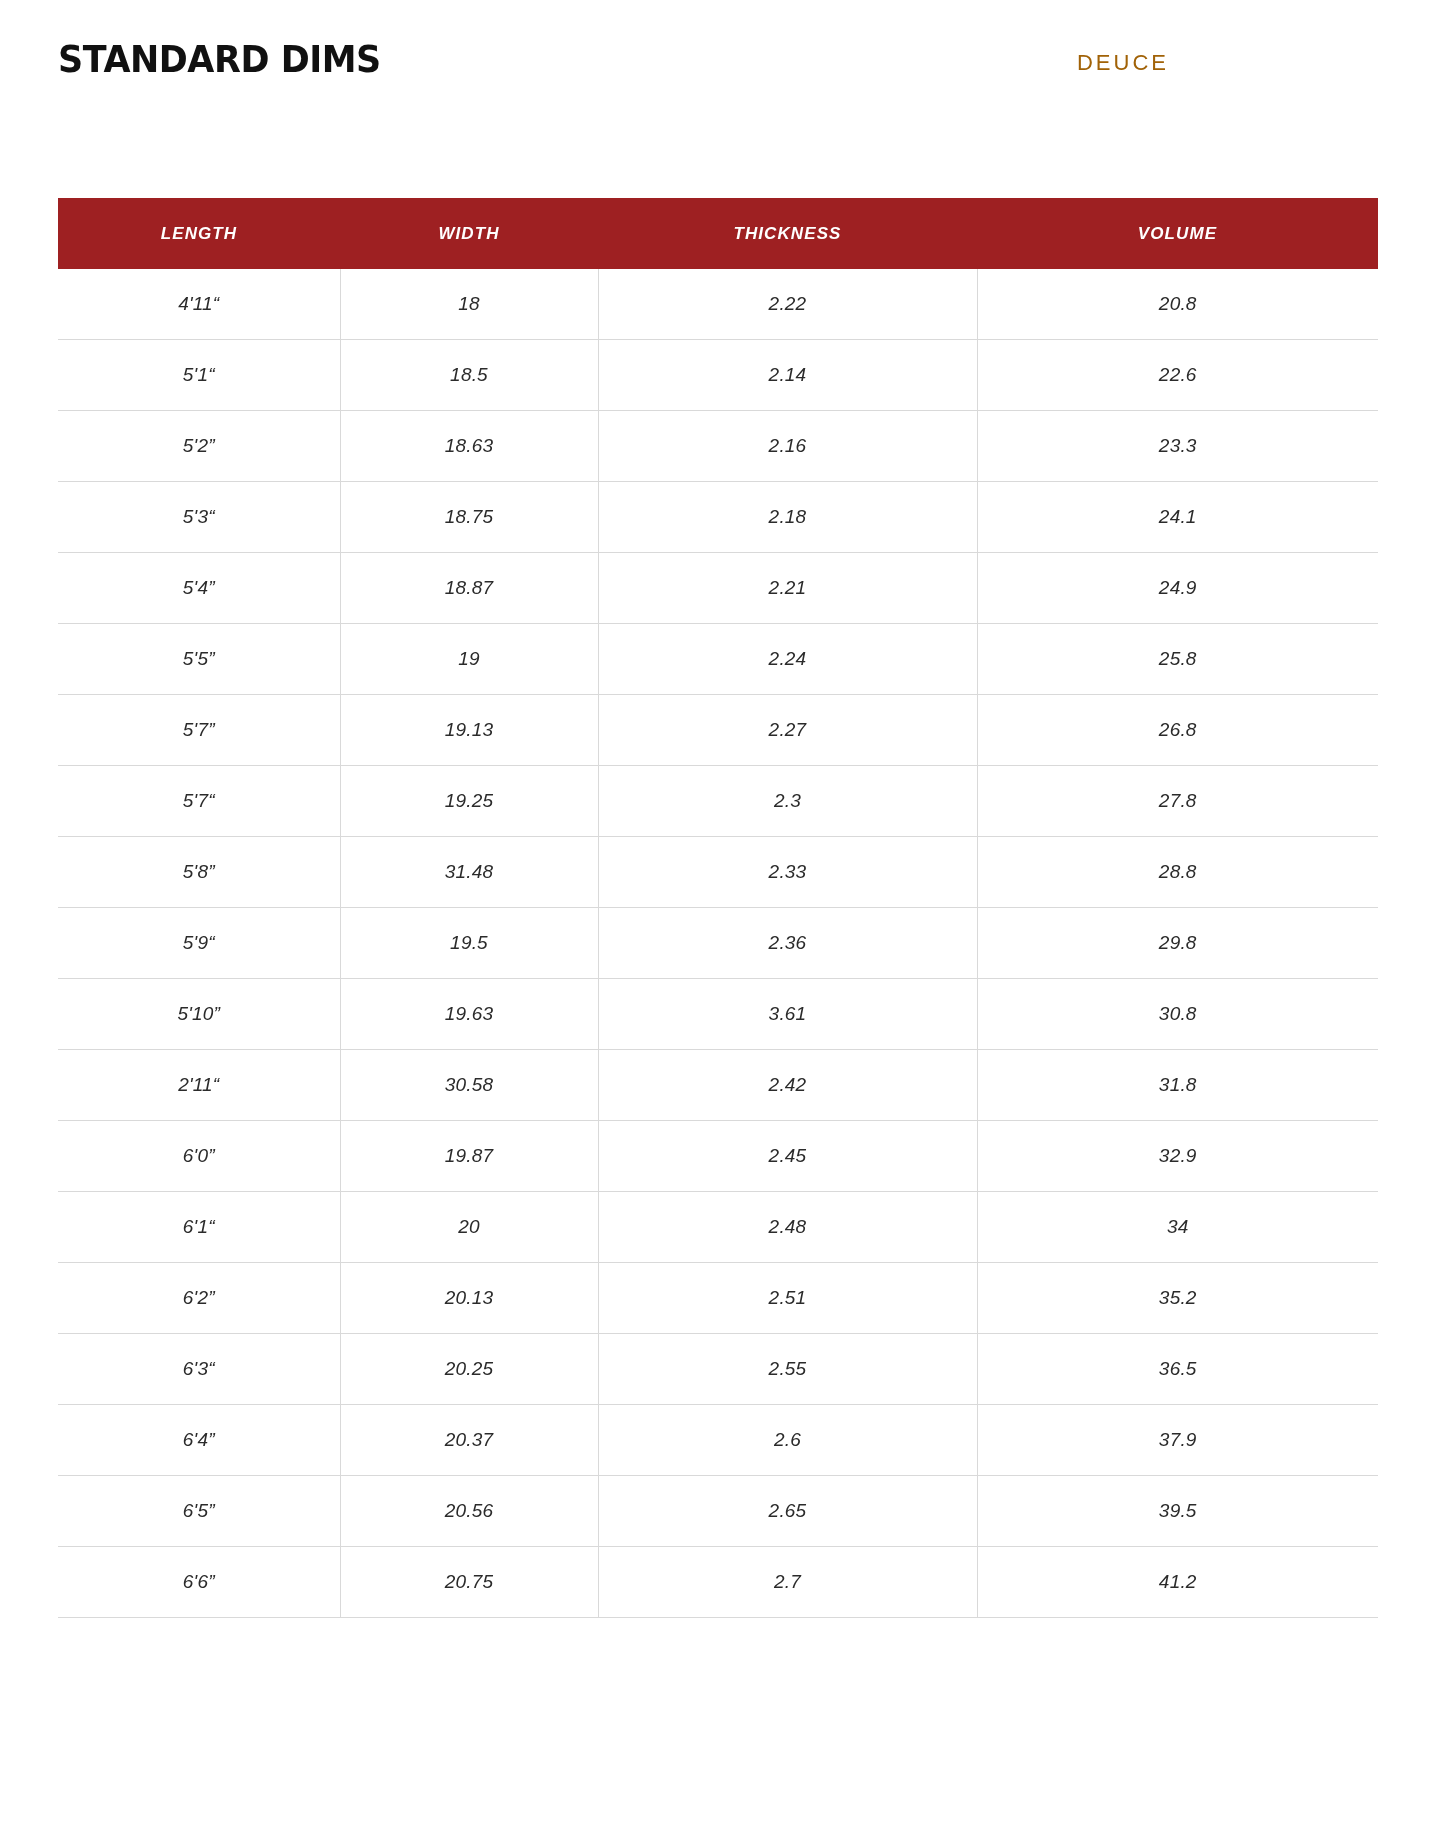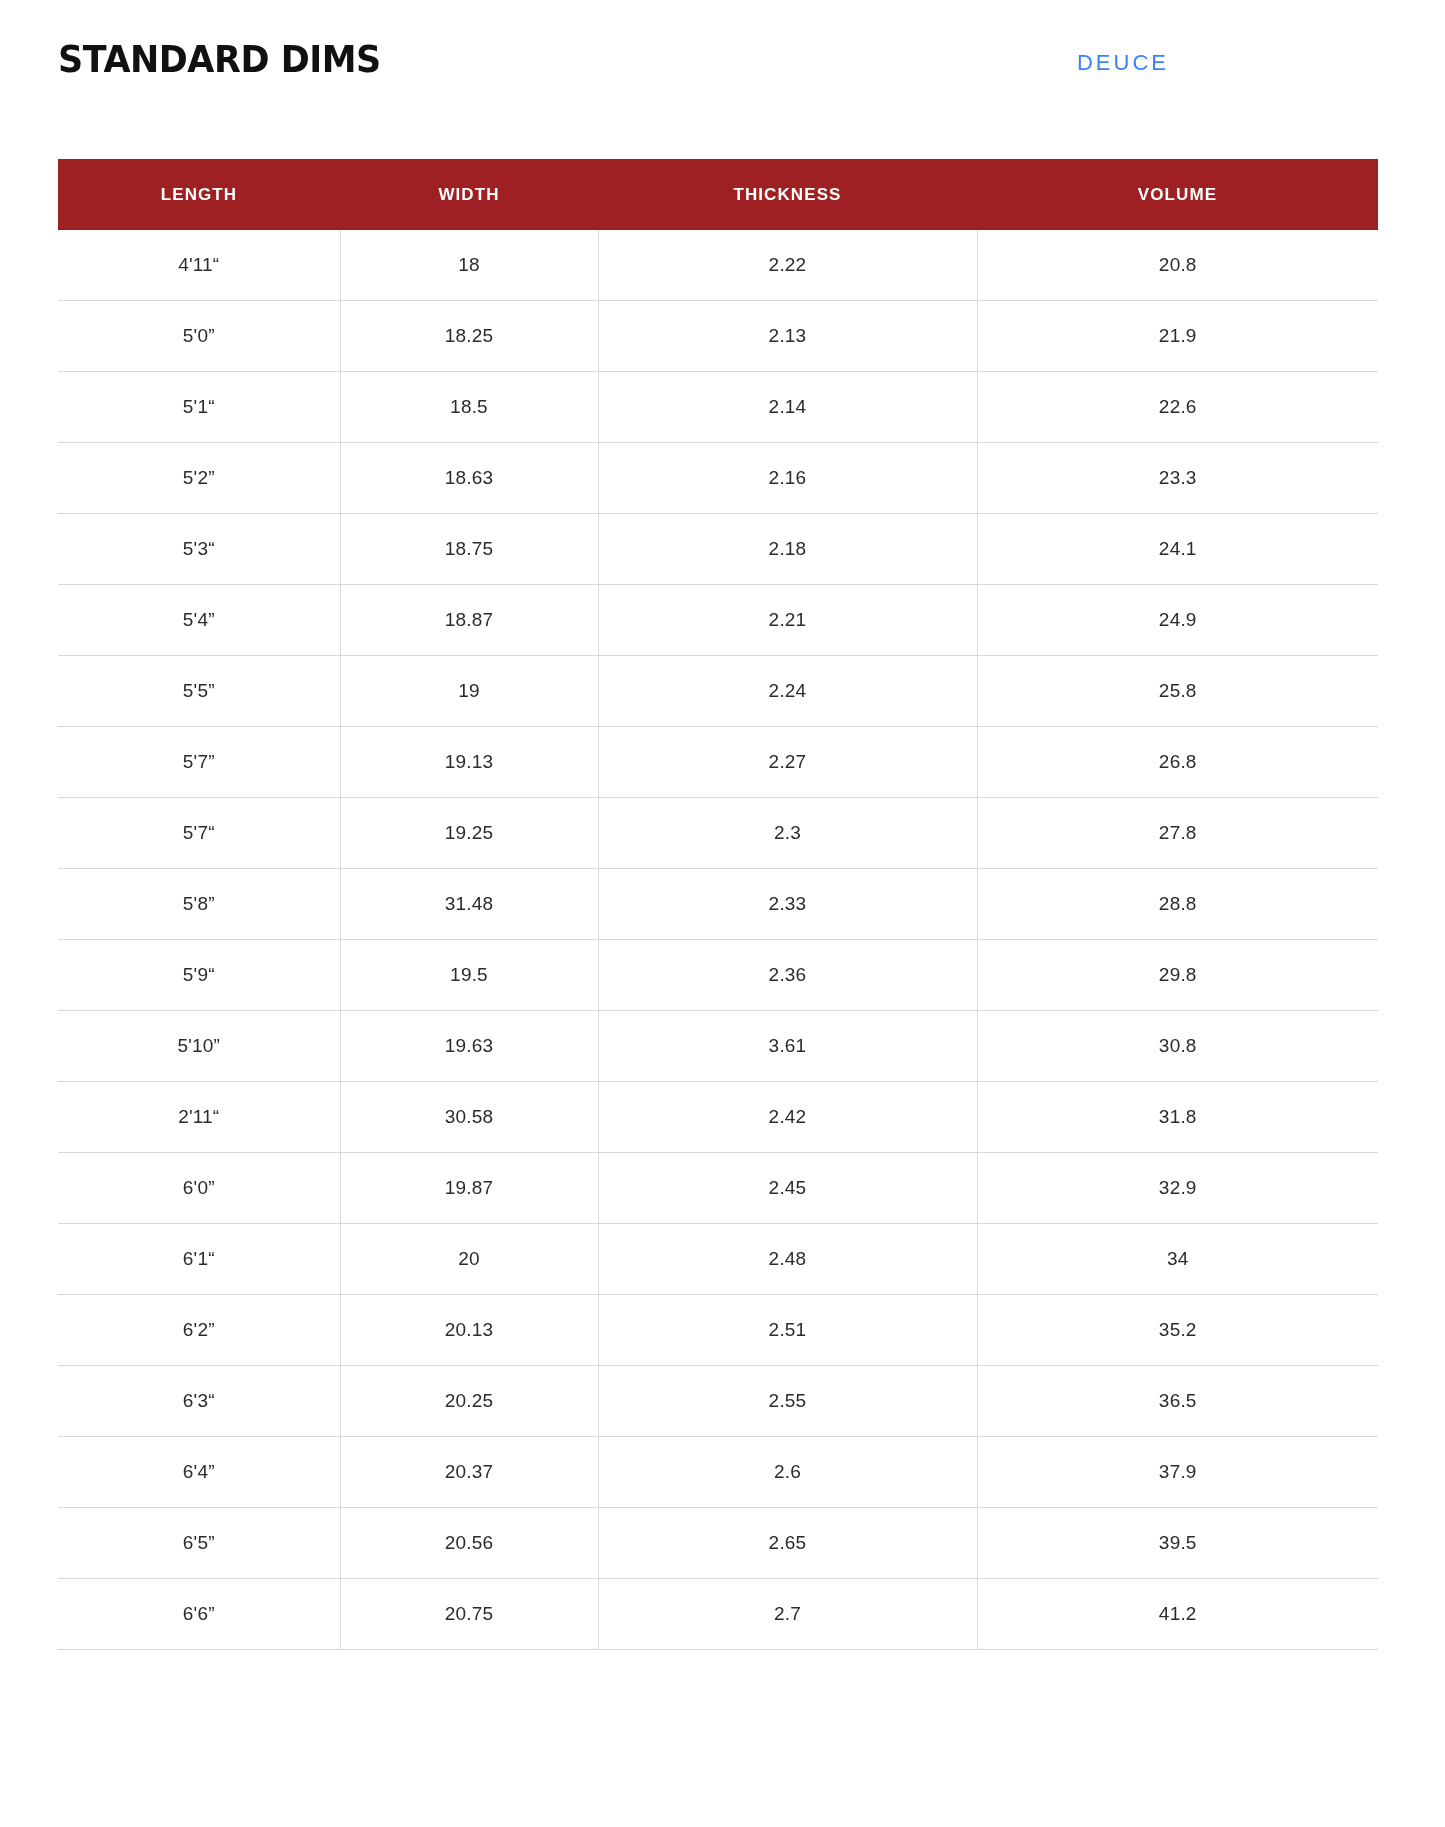--- a/index.html
+++ b/index.html
@@ -37,27 +37,28 @@
     color: #111111;
     text-transform: uppercase;
     line-height: 1;
     transform: scaleX(0.92);
     transform-origin: left bottom;
   }
   .brand-label {
     font-family: "Liberation Sans", sans-serif;
     font-size: 22px;
     letter-spacing: 3px;
-    color: #3b82f6;
+    color: #a16207;
     text-transform: uppercase;
     line-height: 1;
     padding-bottom: 4px;
   }
   .table-wrap {
-    margin-top: 81px;
+    margin-top: 120px;
+    font-style: italic;
   }
   table.dims {
     width: 1320px;
     border-collapse: collapse;
     table-layout: fixed;
   }
   table.dims thead th {
     background: #9e2022;
     color: #ffffff;
     font-size: 17px;
@@ -117,26 +118,20 @@
         </tr>
       </thead>
       <tbody id="dims-body">
           <tr>
             <td>4'11“</td>
             <td>18</td>
             <td>2.22</td>
             <td>20.8</td>
           </tr>
           <tr>
-            <td>5'0”</td>
-            <td>18.25</td>
-            <td>2.13</td>
-            <td>21.9</td>
-          </tr>
-          <tr>
             <td>5'1“</td>
             <td>18.5</td>
             <td>2.14</td>
             <td>22.6</td>
           </tr>
           <tr>
             <td>5'2”</td>
             <td>18.63</td>
             <td>2.16</td>
             <td>23.3</td>

